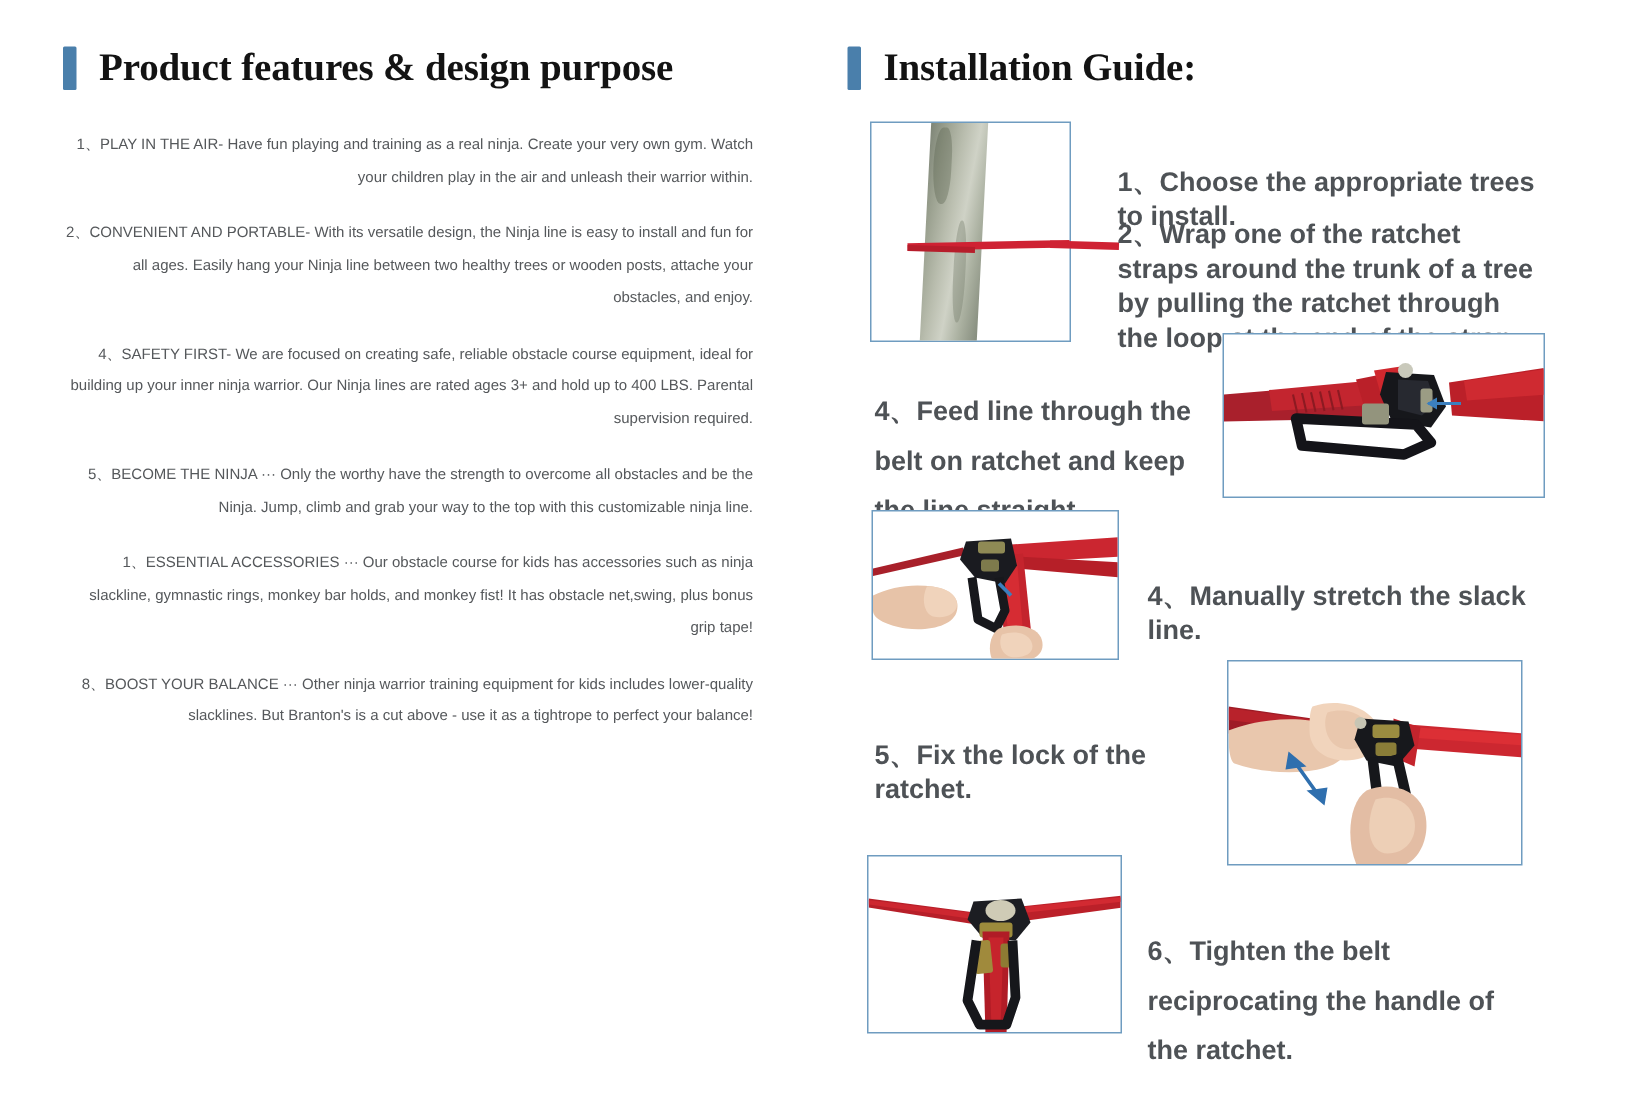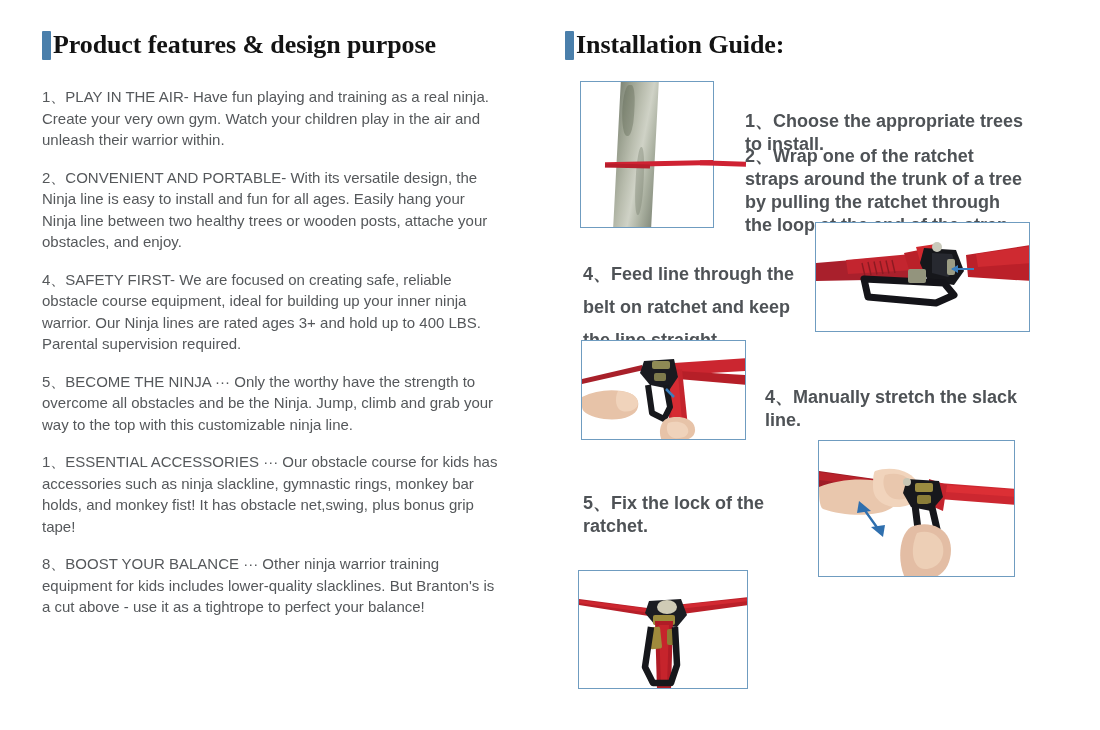--- a/index.html
+++ b/index.html
@@ -12,21 +12,21 @@
     overflow: hidden;
     position: relative;
   }
 
   .page { position: relative; width: 1100px; height: 730px; }
 
   
   .section-heading {
     display: flex;
     align-items: center;
-    gap: 2px;
+    gap: 15px;
   }
   .accent-bar {
     width: 9px;
     height: 29px;
     background: #4a7fab;
     flex: 0 0 auto;
     border-radius: 1px;
   }
   .heading-text {
     font-family: "Liberation Serif", serif;
@@ -39,25 +39,25 @@
 
   
   .left-col {
     position: absolute;
     left: 42px;
     top: 30px;
     width: 460px;
   }
   .features-list { margin-top: 26px; }
   .feature-item {
-    font-size: 15px;
+    font-size: 10px;
     line-height: 21.5px;
     color: #55585b;
     margin-bottom: 16px;
-    text-align: left;
+    text-align: right;
   }
   .feature-item:last-child { margin-bottom: 0; }
 
   
   .right-col {
     position: absolute;
     left: 565px;
     top: 30px;
     width: 500px;
   }
@@ -275,14 +275,15 @@
       <path d="M76,50 L94,50 L92,119 L78,119 Z" fill="#b01c26"></path>
       <path d="M80,54 L90,54 L88,115 L82,115 Z" fill="#c6242c"></path>
 
       <rect x="70" y="56" width="12" height="22" rx="2" fill="#a08a3c" transform="rotate(-6 76 66)"></rect>
       <rect x="88" y="58" width="8" height="16" rx="2" fill="#8e7b33"></rect>
 
       <path d="M72,56 L66,96 L74,112 L92,112 L98,94 L96,56" fill="none" stroke="#16171b" stroke-width="6.5" stroke-linejoin="round"></path>
     </svg>
   </div>
 
+  <div class="step-text loose" style="left:765px; top:618px; width:255px;">6、Tighten the belt reciprocating the handle of the ratchet.</div>
 
 </div>
 
 </body></html>

